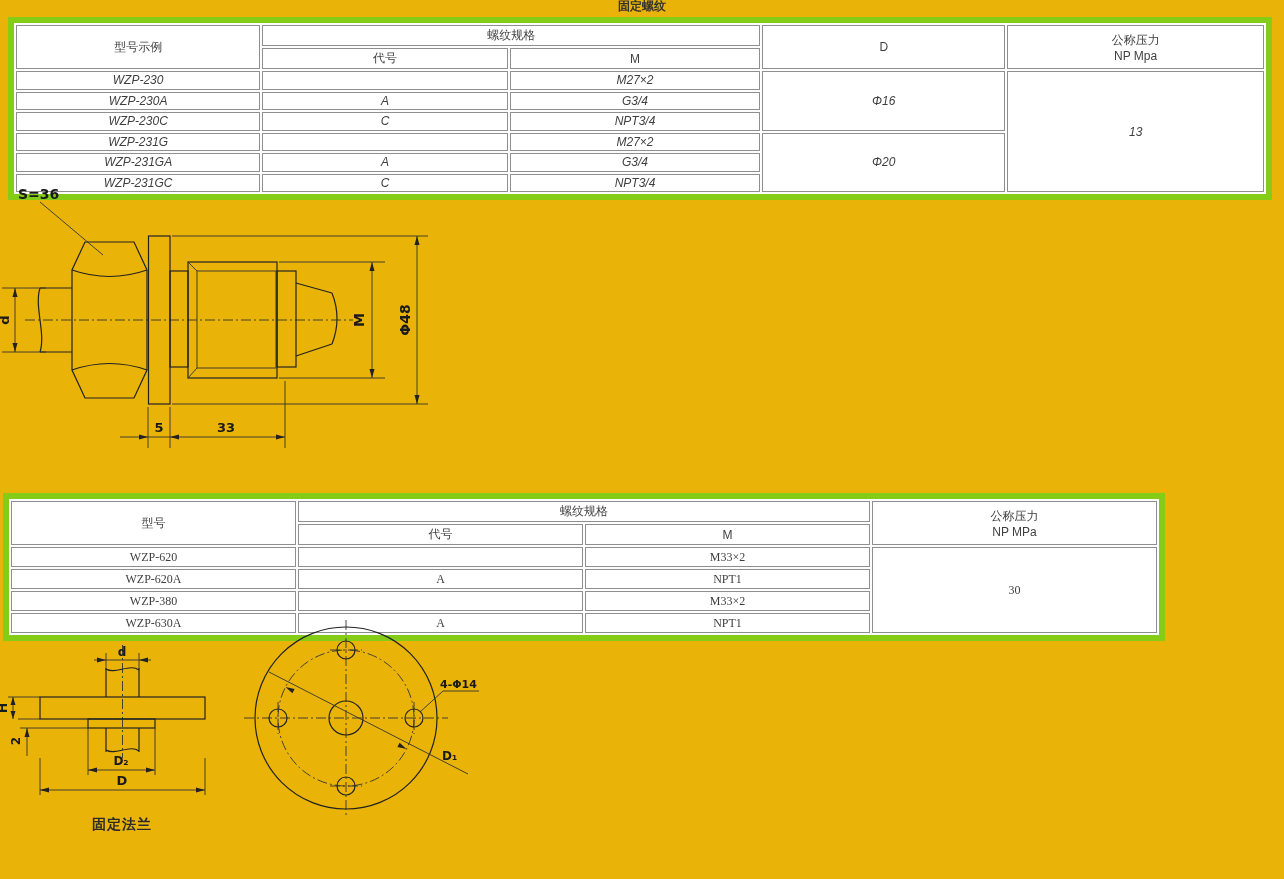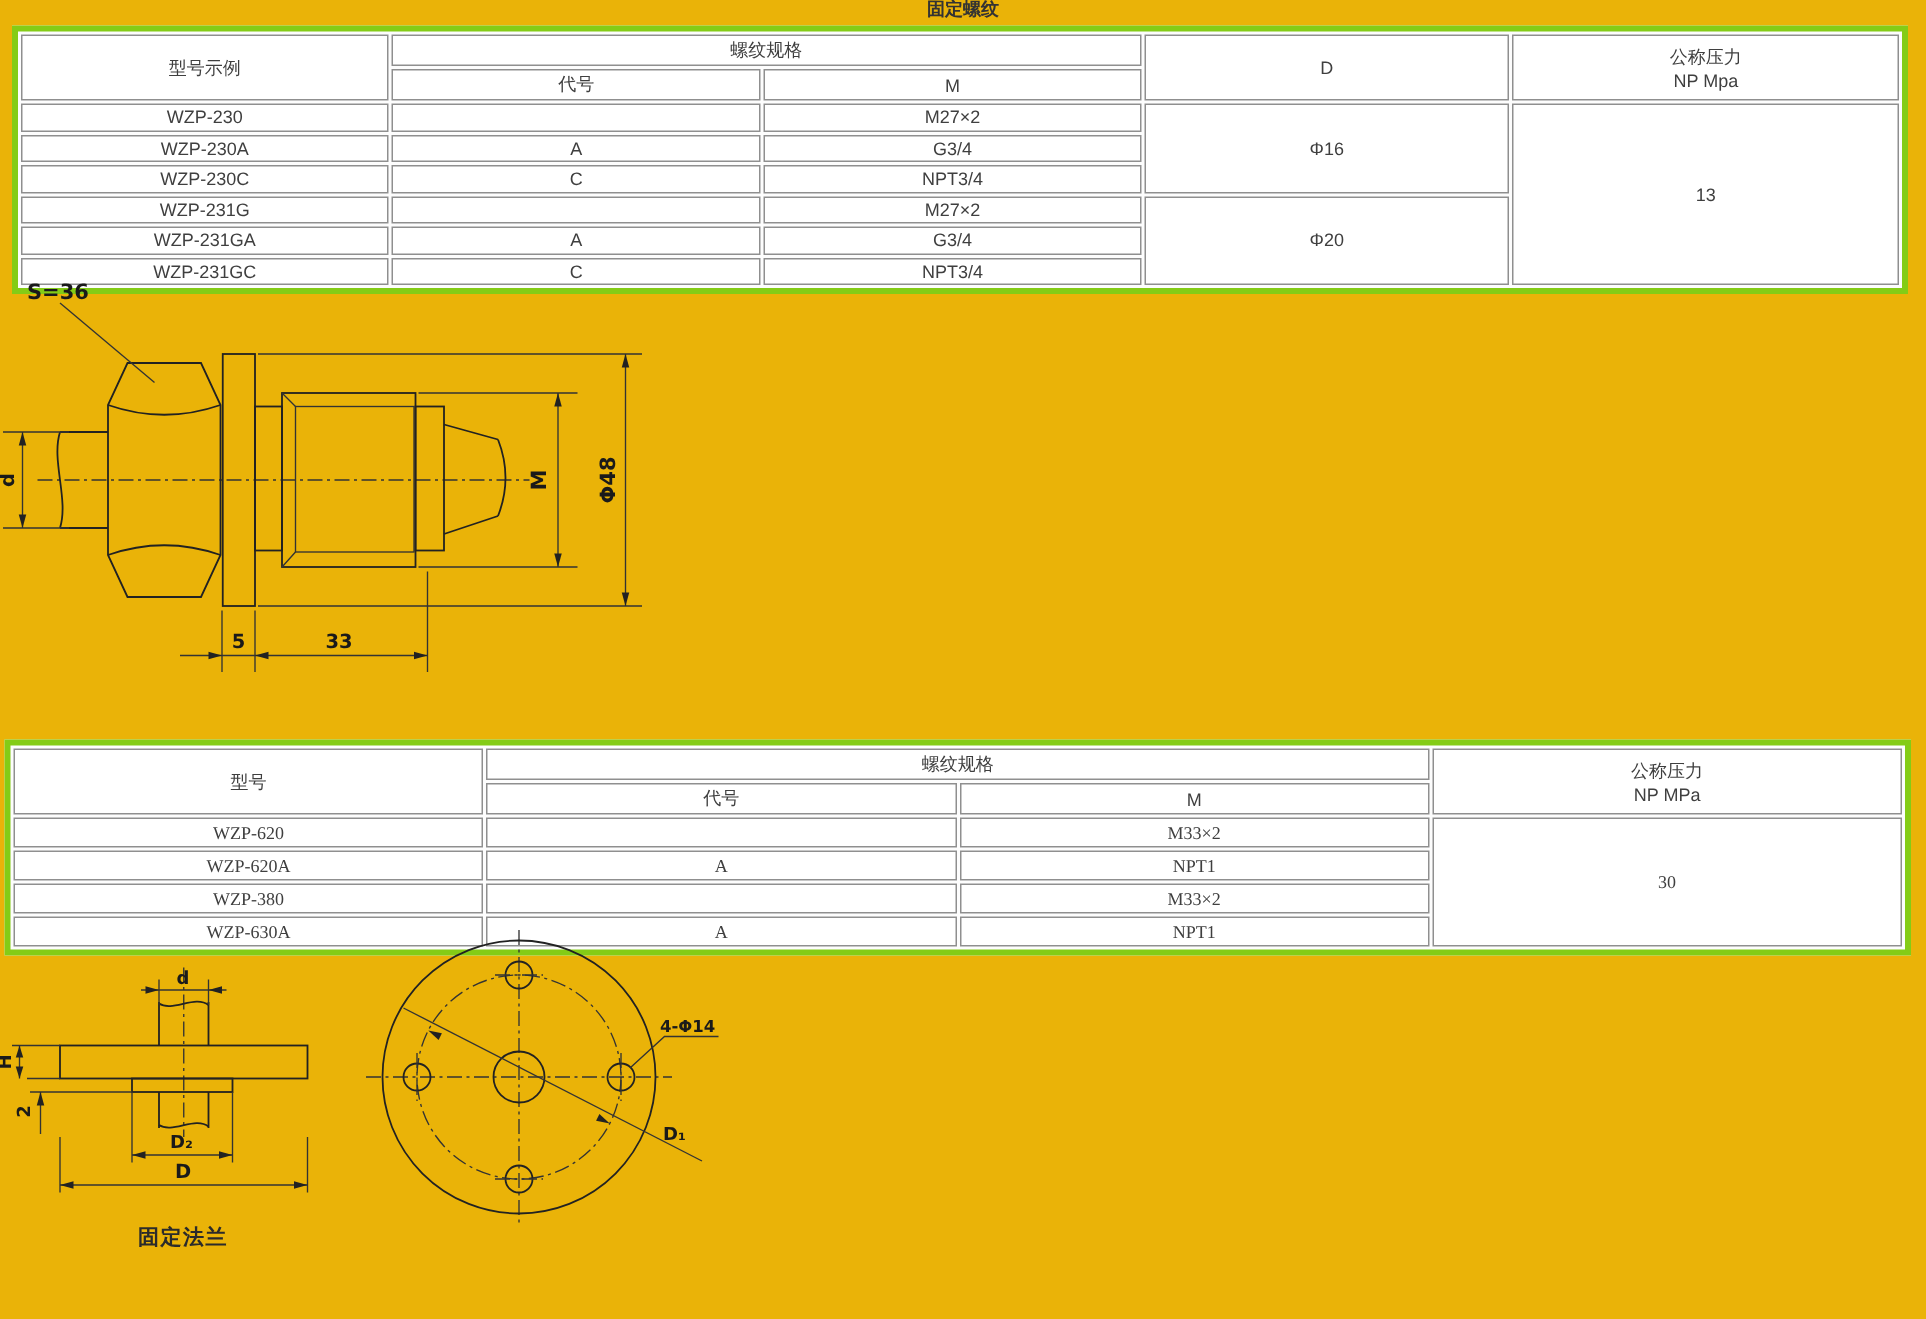--- a/index.html
+++ b/index.html
@@ -1,27 +1,27 @@
 <!DOCTYPE html>
 <html><head>
 <meta charset="utf-8">
 <style>
   html,body{margin:0;padding:0;background:#ffffff;}
   .page{position:relative;width:1284px;height:879px;background:#eab308;overflow:hidden;
         font-family:"Liberation Sans","DejaVu Sans",sans-serif;}
   .sec-title{position:absolute;left:0;width:100%;text-align:center;font-size:12px;
         font-weight:600;color:#333;}
   table.spec{position:absolute;border-collapse:separate;border-spacing:2px;
-        border:4px solid #84cc16;background:#fdfdfd;table-layout:fixed;}
+        border:6px solid #84cc16;background:#fdfdfd;table-layout:fixed;}
   table.spec th,table.spec td{border:1px solid #8f8f8f;background:#fff;text-align:center;
         vertical-align:middle;font-size:12px;font-weight:normal;color:#3f3f3f;
         padding:1px 2px;overflow:hidden;white-space:nowrap;}
   table.spec thead tr.hr1 th{height:17px;}
   table.spec thead tr.hr2 th{height:12px;}
-  #t1 tbody td{height:14.5px;}
+  #t1 tbody td{height:14.5px;font-style:italic;}
   #t2 tbody td{height:16px;font-family:Liberation Serif, serif;}
   .drawing{position:absolute;}
   .dline{stroke:#222;stroke-width:1.2;fill:none;}
   .thin{stroke:#333;stroke-width:0.9;fill:none;}
   .cl{stroke:#333;stroke-width:0.9;fill:none;stroke-dasharray:10 3 2 3;}
   .arr{fill:#222;stroke:none;}
   .dimtext{font-family:"DejaVu Sans","Liberation Sans",sans-serif;font-weight:bold;fill:#1a1a1a;}
 </style>
 </head>
 <body>
@@ -153,21 +153,21 @@
       <path class="thin" d="M120,252 L285,252"></path>
       <polygon class="arr" points="148,252 139,249.5 139,254.5"></polygon>
       <polygon class="arr" points="170,252 179,249.5 179,254.5"></polygon>
       <polygon class="arr" points="285,252 276,249.5 276,254.5"></polygon>
       <text class="dimtext" font-size="13" text-anchor="middle" x="159" y="247">5</text>
       <text class="dimtext" font-size="13" text-anchor="middle" x="226" y="247">33</text>
     </g>
   </svg>
 
 
-  <table class="spec" id="t2" style="left:3px;top:493px;width:1271px;height:126px;">
+  <table class="spec" id="t2" style="left:3px;top:493px;width:1162px;height:126px;">
     <colgroup>
         <col style="width:25%">
         <col style="width:25%">
         <col style="width:25%">
         <col style="width:25%">
       </colgroup>
     <thead>
       <tr class="hr1">
         <th rowspan="2">型号</th>
         <th colspan="2">螺纹规格</th>

